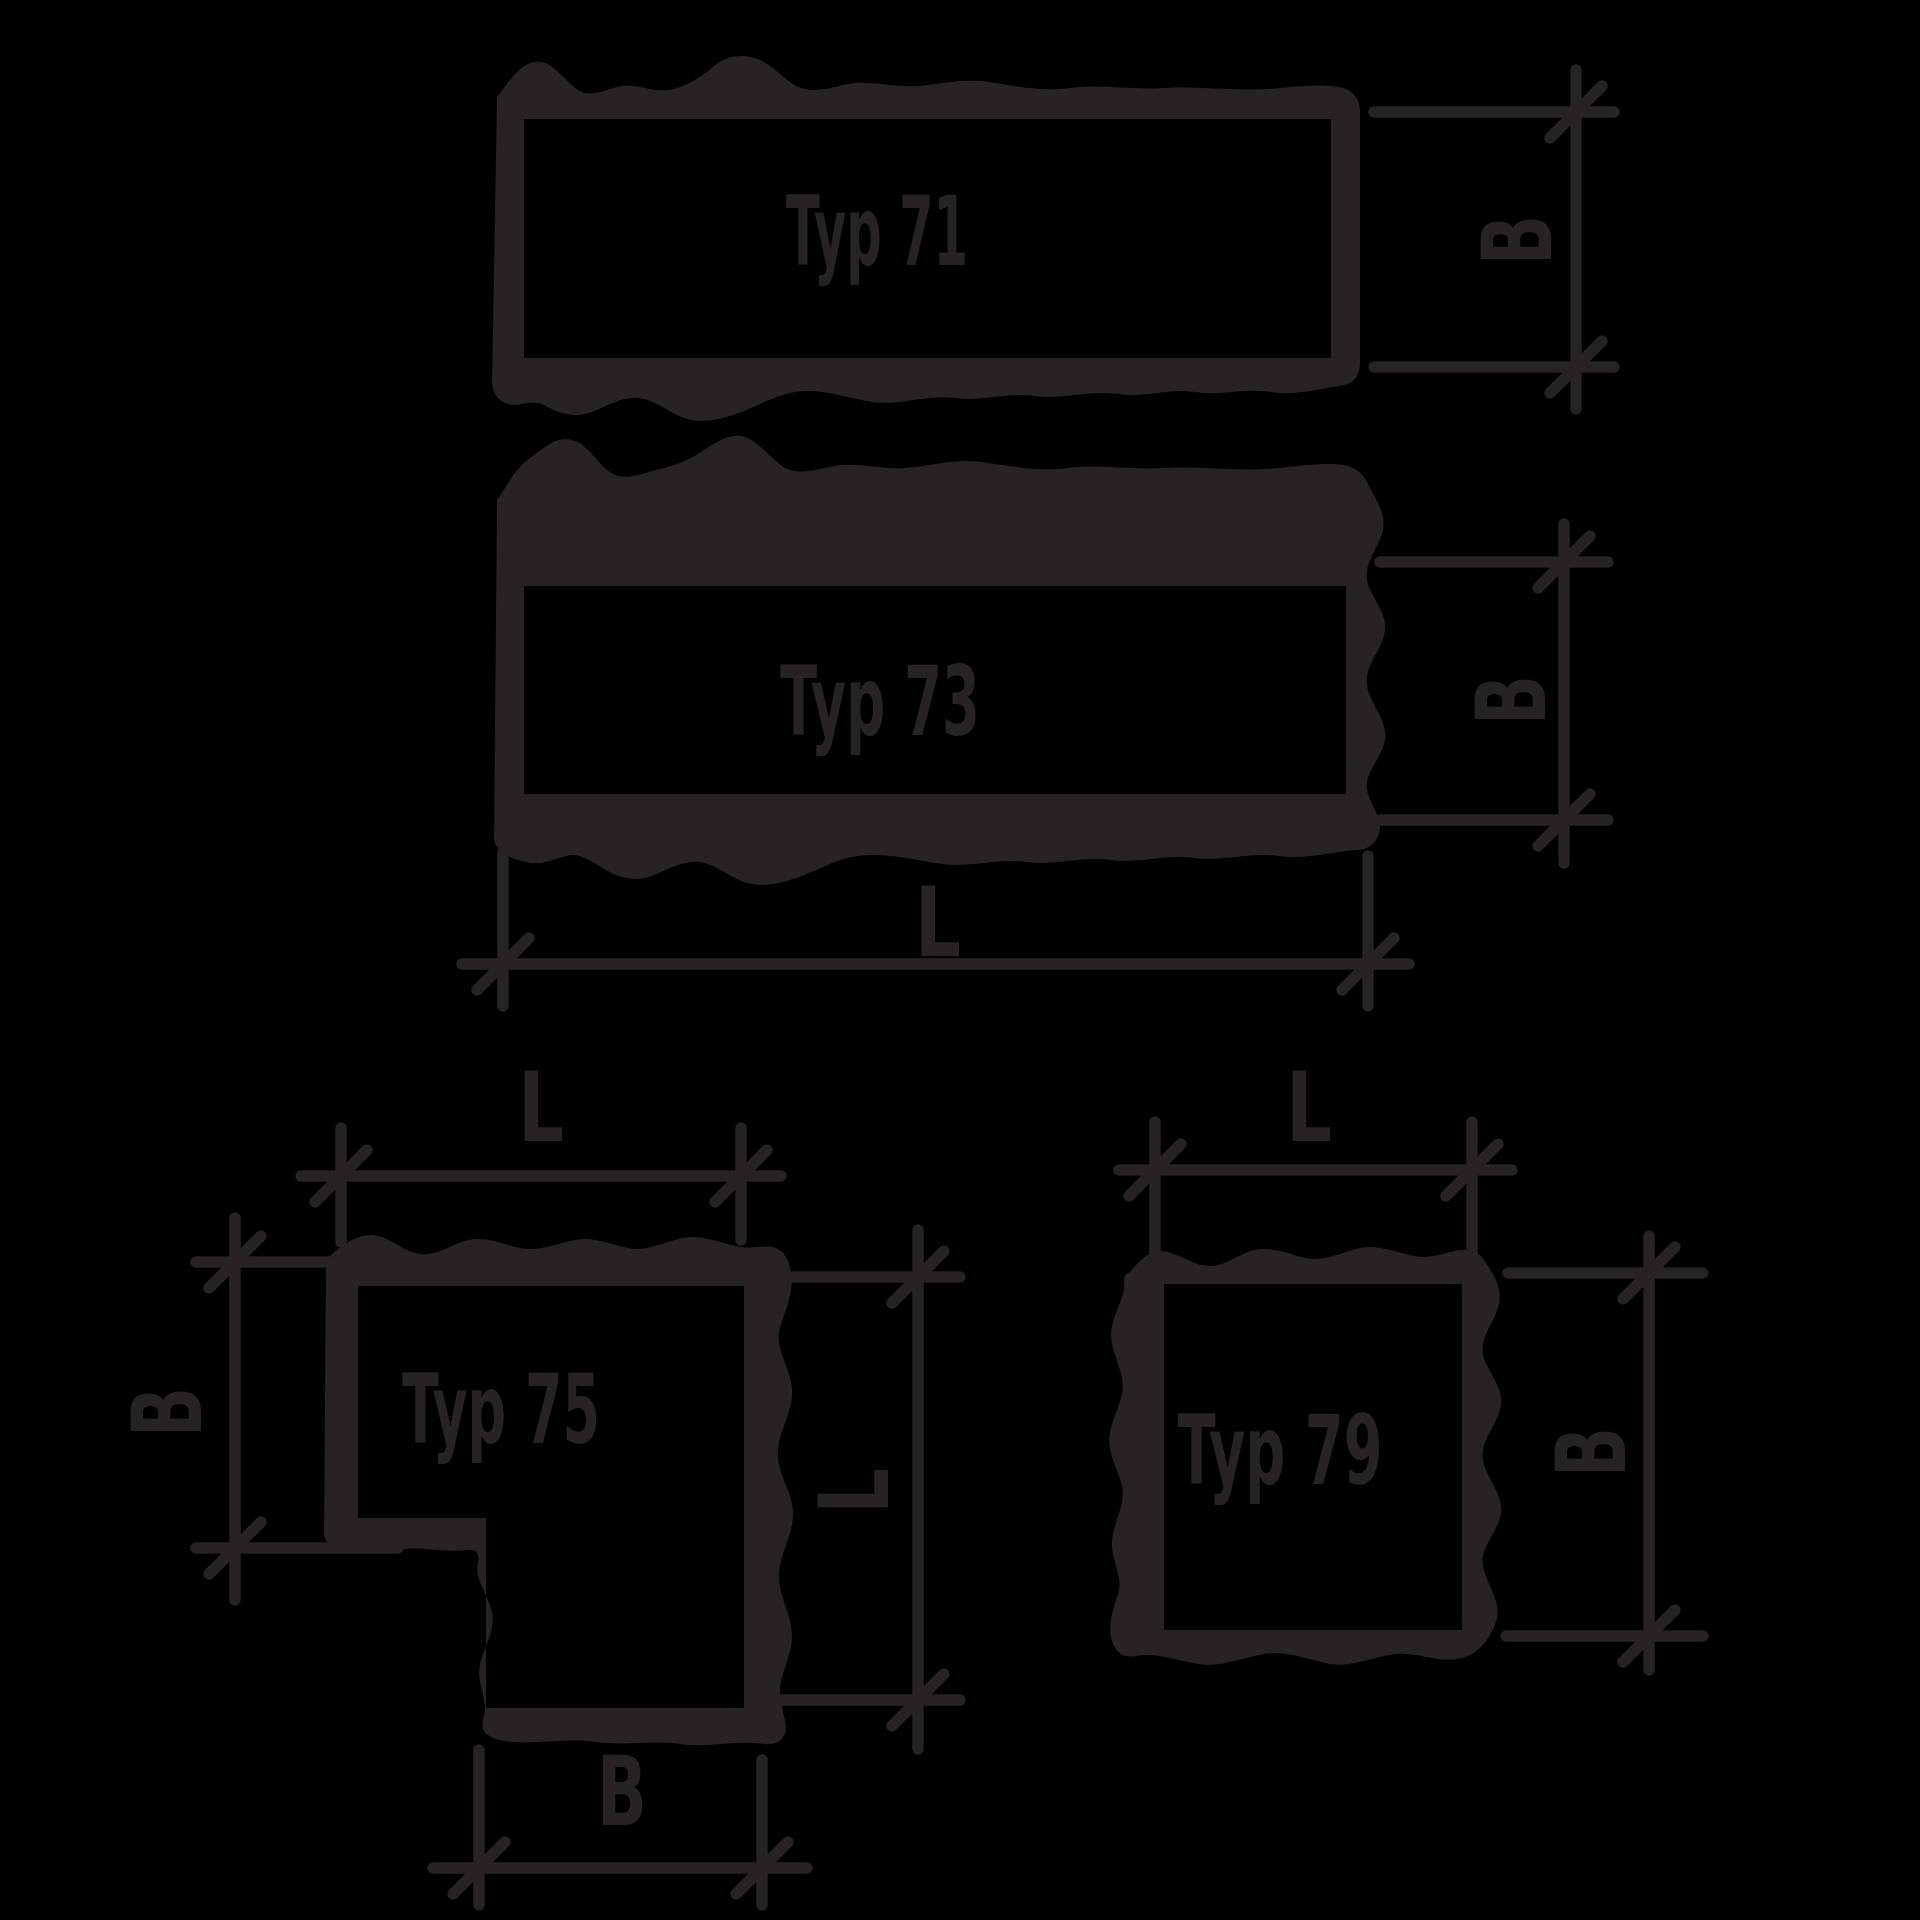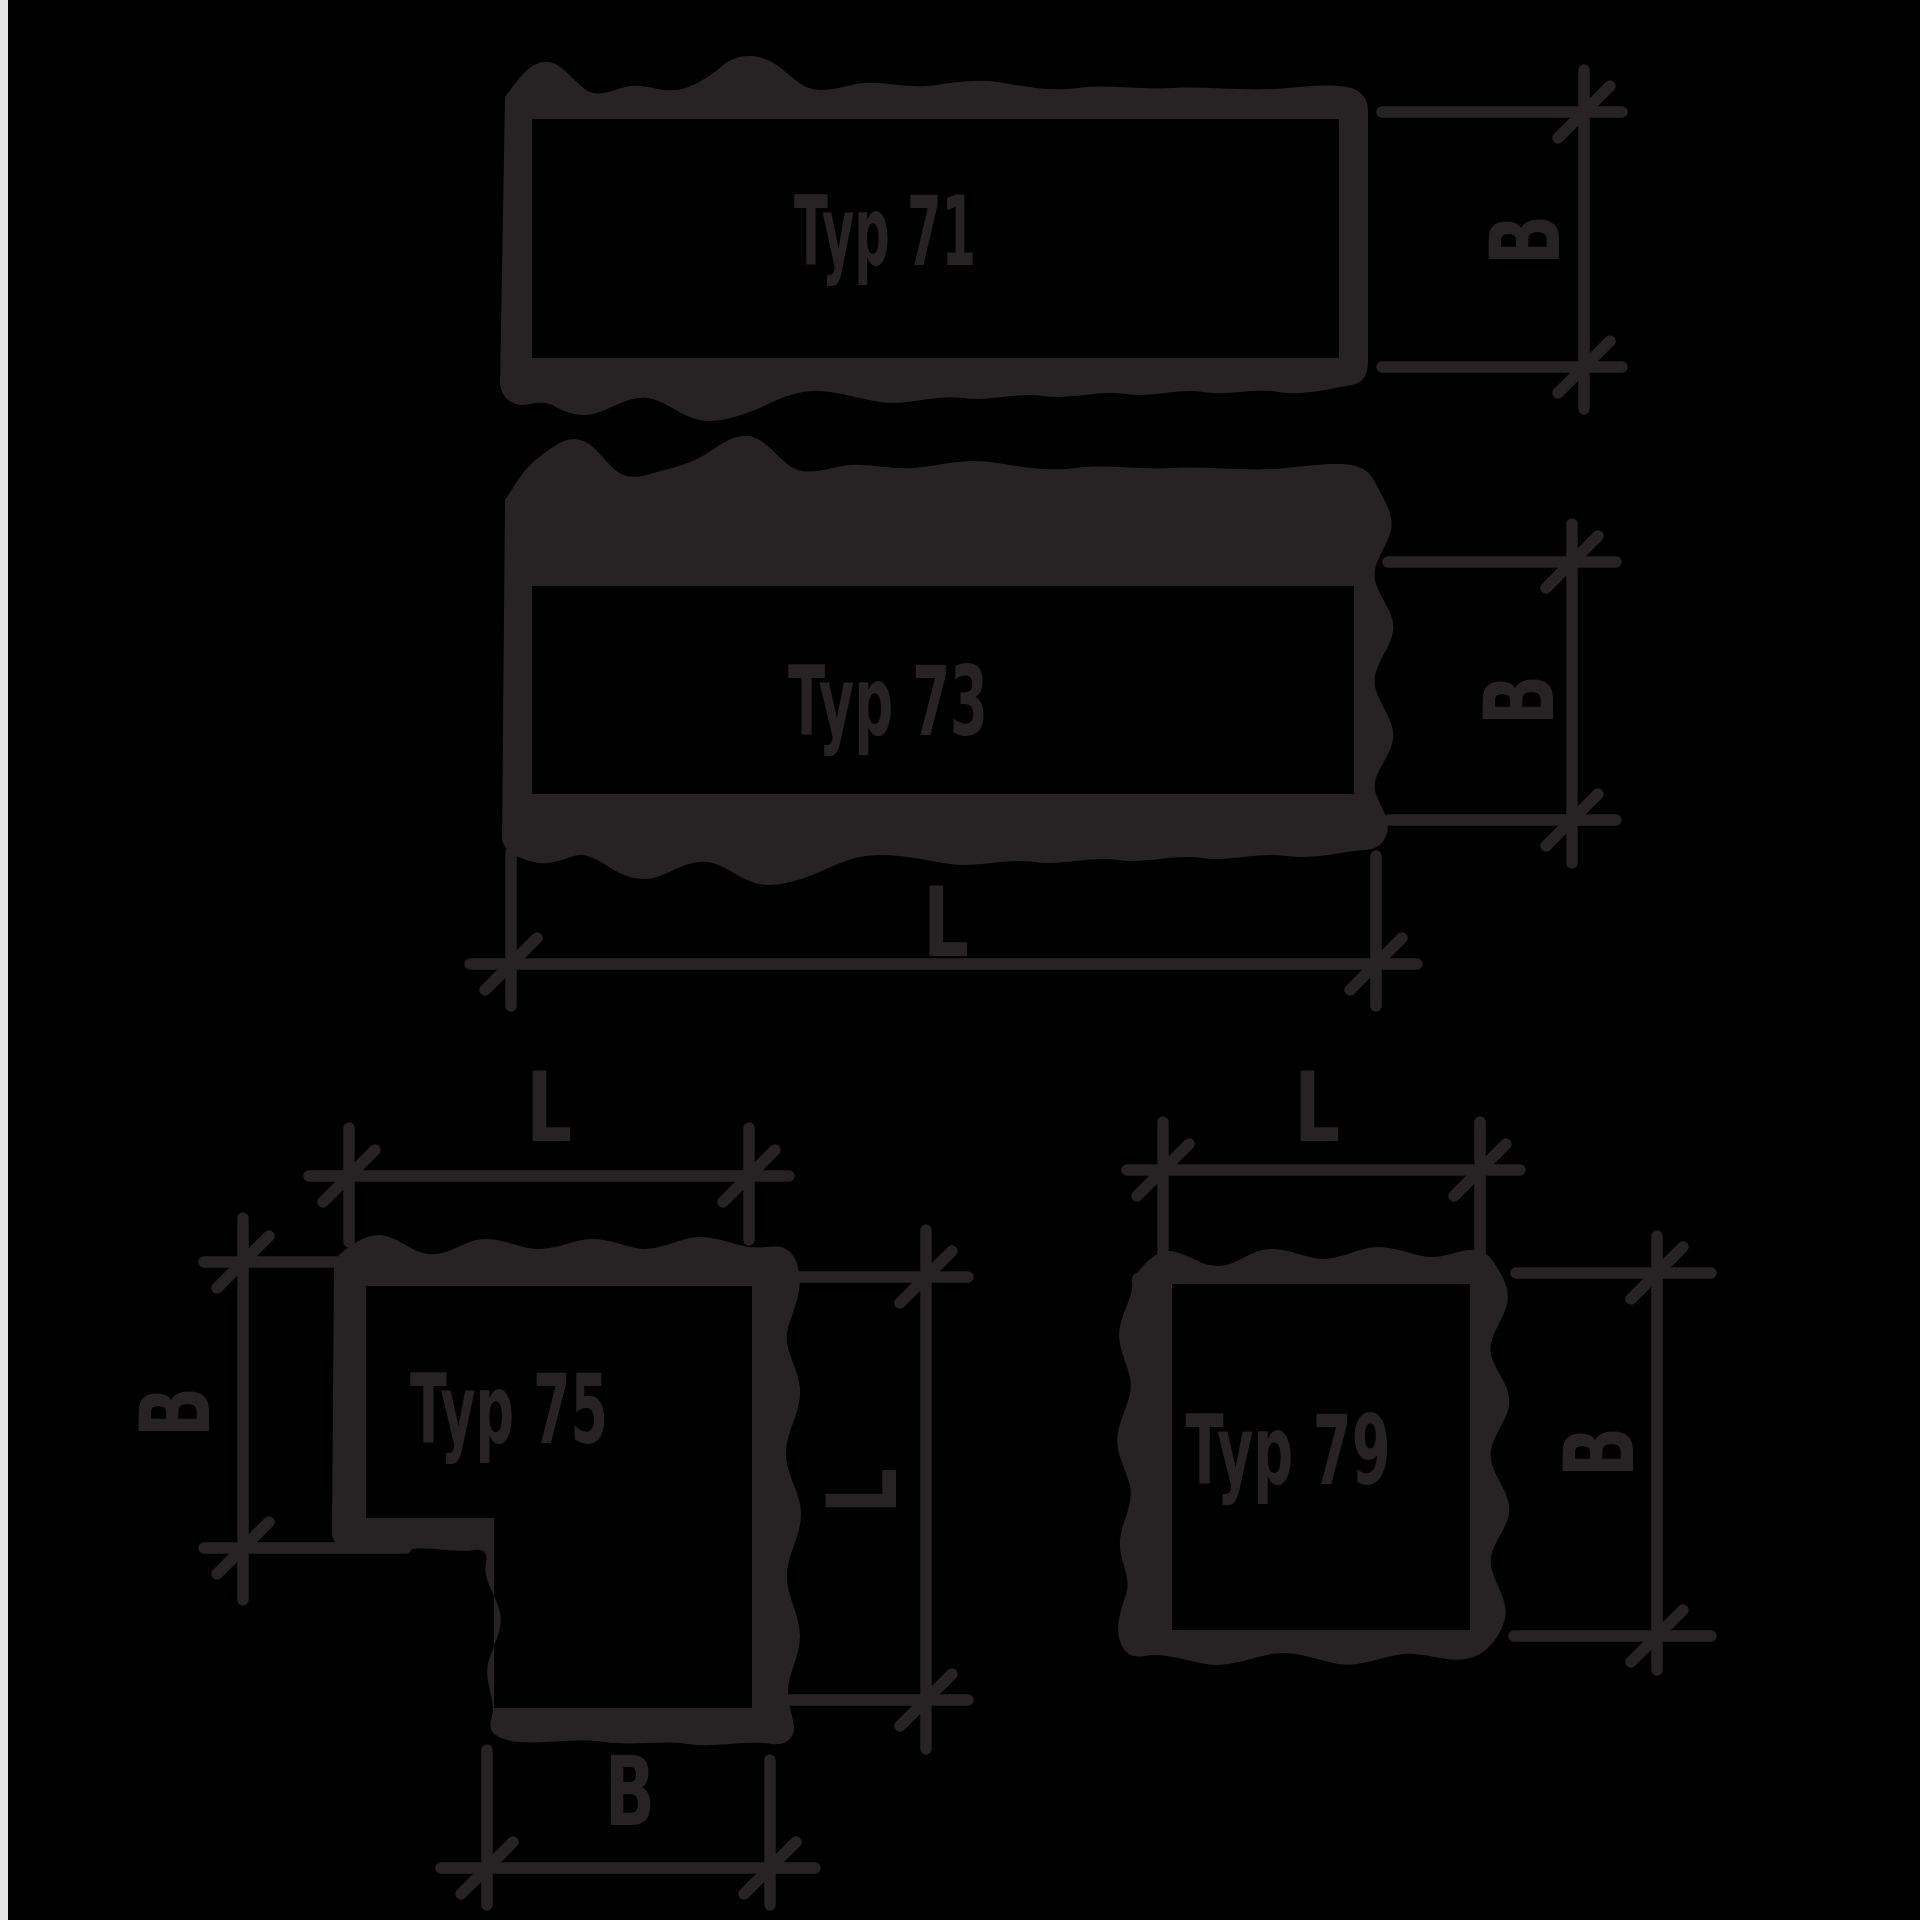--- a/index.html
+++ b/index.html
@@ -4,23 +4,22 @@
 <style>
   html, body {
     margin: 0;
     padding: 0;
     background: #000000;
   }
   .canvas {
     position: relative;
     width: 1830px;
     height: 1920px;
-    background: #e5e5e5;
+    background: #fca5a5;
     overflow: hidden;
-    padding-left: 8px;
   }
   svg { display: block; }
   text {
     font-family: "DejaVu Sans", "Liberation Sans", sans-serif;
     font-weight: 700;
   }
 </style>
 </head>
 <body>
 

